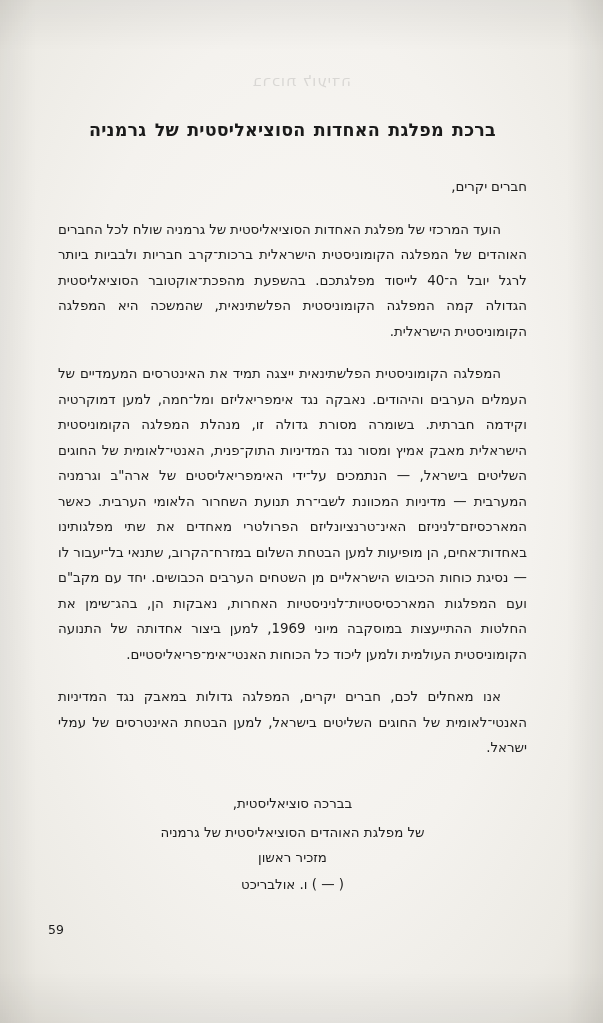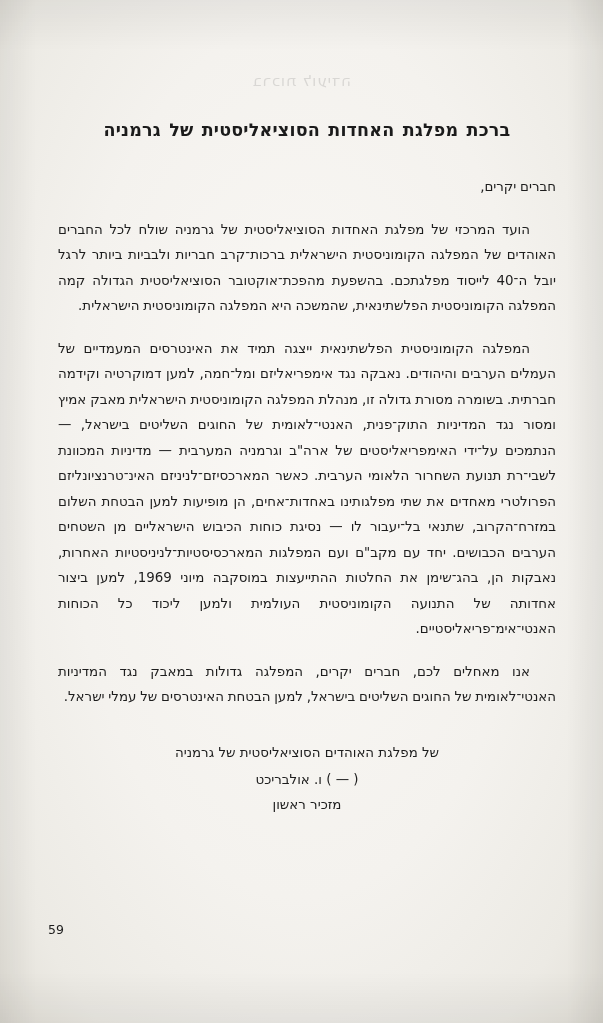--- a/index.html
+++ b/index.html
@@ -42,21 +42,21 @@
     font-size: 15px;
     letter-spacing: 1px;
     color: rgba(120,120,120,0.22);
     transform: scaleX(-1);
     filter: blur(0.6px);
     user-select: none;
   }
   .content {
     position: absolute;
     top: 120px;
-    right: 47px;
+    right: 76px;
     left: 58px;
     direction: rtl;
   }
   h1.doc-title {
     font-family: "DejaVu Sans", sans-serif;
     font-size: 17.5px;
     font-weight: bold;
     text-align: center;
     color: #1b1b1b;
     margin: 0 0 34px 0;
@@ -114,21 +114,22 @@
   <div class="content">
 
     <h1 class="doc-title">ברכת מפלגת האחדות הסוציאליסטית של גרמניה</h1>
 
     <p class="para no-indent">חברים יקרים,</p>
     <p class="para">הועד המרכזי של מפלגת האחדות הסוציאליסטית של גרמניה שולח לכל החברים האוהדים של המפלגה הקומוניסטית הישראלית ברכות־קרב חבריות ולבביות ביותר לרגל יובל ה־40 לייסוד מפלגתכם. בהשפעת מהפכת־אוקטובר הסוציאליסטית הגדולה קמה המפלגה הקומוניסטית הפלשתינאית, שהמשכה היא המפלגה הקומוניסטית הישראלית.</p>
     <p class="para">המפלגה הקומוניסטית הפלשתינאית ייצגה תמיד את האינטרסים המעמדיים של העמלים הערבים והיהודים. נאבקה נגד אימפריאליזם ומל־חמה, למען דמוקרטיה וקידמה חברתית. בשומרה מסורת גדולה זו, מנהלת המפלגה הקומוניסטית הישראלית מאבק אמיץ ומסור נגד המדיניות התוק־פנית, האנטי־לאומית של החוגים השליטים בישראל, — הנתמכים על־ידי האימפריאליסטים של ארה"ב וגרמניה המערבית — מדיניות המכוונת לשבי־רת תנועת השחרור הלאומי הערבית. כאשר המארכסיזם־לניניזם האינ־טרנציונליזם הפרולטרי מאחדים את שתי מפלגותינו באחדות־אחים, הן מופיעות למען הבטחת השלום במזרח־הקרוב, שתנאי בל־יעבור לו — נסיגת כוחות הכיבוש הישראליים מן השטחים הערבים הכבושים. יחד עם מקב"ם ועם המפלגות המארכסיסטיות־לניניסטיות האחרות, נאבקות הן, בהג־שימן את החלטות ההתייעצות במוסקבה מיוני 1969, למען ביצור אחדותה של התנועה הקומוניסטית העולמית ולמען ליכוד כל הכוחות האנטי־אימ־פריאליסטיים.</p>
     <p class="para">אנו מאחלים לכם, חברים יקרים, המפלגה גדולות במאבק נגד המדיניות האנטי־לאומית של החוגים השליטים בישראל, למען הבטחת האינטרסים של עמלי ישראל.</p>
 
     <div class="signature-block">
+      <span class="sig-line sig-greeting">בברכה סוציאליסטית,</span>
       <span class="sig-line">של מפלגת האוהדים הסוציאליסטית של גרמניה</span>
+      <span class="sig-line">מזכיר ראשון</span>
       <span class="sig-line sig-name">( — ) ו. אולבריכט</span>
-      <span class="sig-line">מזכיר ראשון</span>
     </div>
 
   </div>
 
   <div class="page-number">59</div>
 </div>
 
 </body></html>

